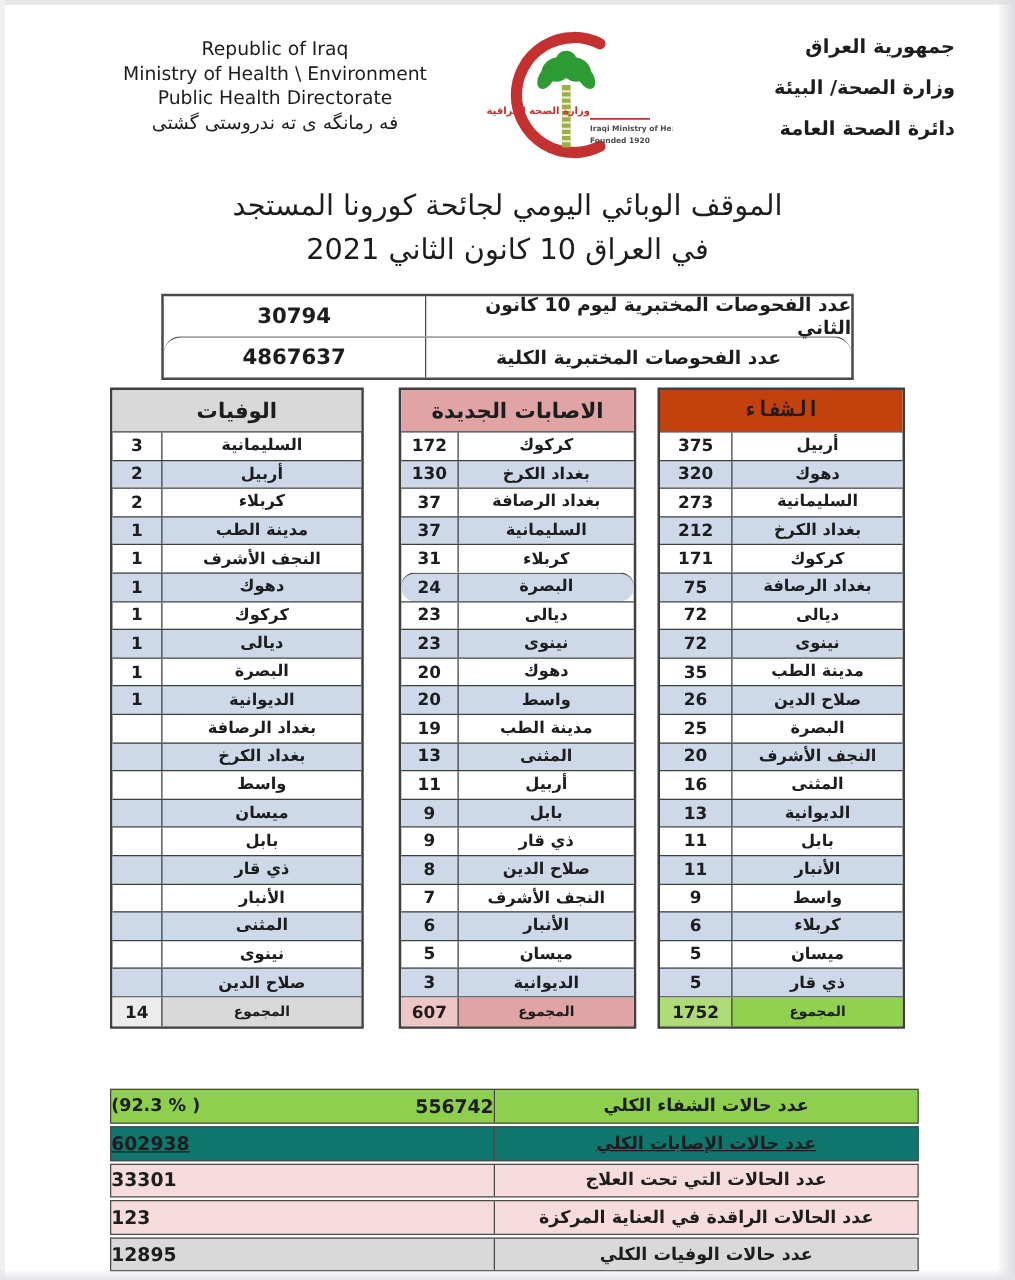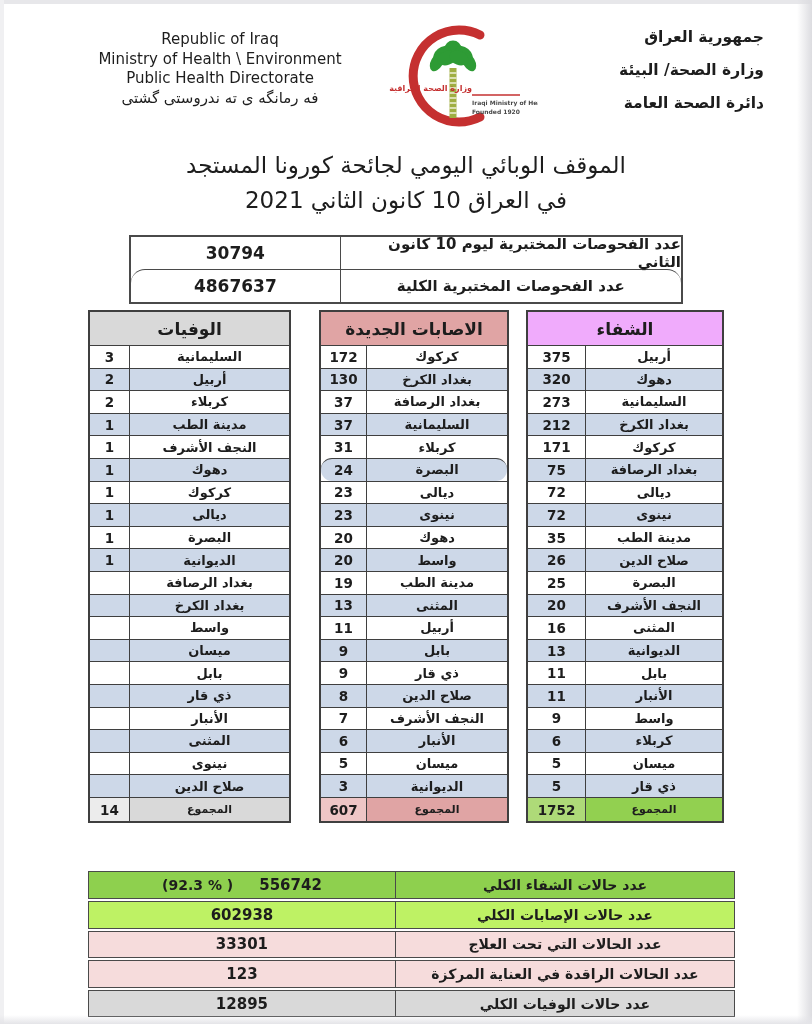--- a/index.html
+++ b/index.html
@@ -50,21 +50,21 @@
         font-weight:bold;font-size:13.5px;flex:0 0 auto;}
   .t-deaths .tval{width:39px;} .t-cases .tval{width:45px;} .t-recov .tval{width:57px;}
   .tlab{flex:1;border-left:1.4px solid #3f3f3f;display:flex;align-items:center;
         justify-content:center;direction:rtl;font-weight:bold;font-size:13px;}
   .trow.total{height:23.5px;}
   .trow.total .tlab{font-size:11px;}
 
   
   .summary{width:647px;margin:48px 0 0 88px;}
   .sum-row{display:flex;height:25.6px;border:1.6px solid #4a4a4a;margin-bottom:2px;}
-  .sum-val{width:47.5%;display:flex;align-items:center;justify-content:center;
+  .sum-val{width:47.5%;display:flex;align-items:center;justify-content:space-between;
            font-weight:bold;font-size:15px;direction:ltr;gap:26px;}
   .sum-lab{width:52.5%;border-left:1.6px solid #4a4a4a;display:flex;align-items:center;
            justify-content:center;direction:rtl;font-weight:bold;font-size:14px;}
   .sum-pct{font-size:14px;}
 </style>
 </head>
 <body>
 
 <div class="page">
   <div class="edge-top"></div>
@@ -295,21 +295,21 @@
         <div class="trow" style="background: rgb(205, 216, 232);">
           <div class="tval">3</div>
           <div class="tlab">الديوانية</div>
         </div>
         <div class="trow total">
           <div class="tval" style="background: rgb(238, 198, 198);">607</div>
           <div class="tlab" style="background: rgb(224, 164, 164);">المجموع</div>
         </div>
       </section>
     <section class="gov-table t-recov">
-        <div class="thead" style="background: #f0abfc;">الشفاء</div>
+        <div class="thead" style="background: #c2410c; font-family: Liberation Mono, monospace;">الشفاء</div>
         <div class="trow">
           <div class="tval">375</div>
           <div class="tlab">أربيل</div>
         </div>
         <div class="trow" style="background: rgb(205, 216, 232);">
           <div class="tval">320</div>
           <div class="tlab">دهوك</div>
         </div>
         <div class="trow">
           <div class="tval">273</div>
@@ -391,21 +391,21 @@
   </div>
 
   <div class="summary">
       <div class="sum-row" style="background: rgb(142, 208, 78);">
         <div class="sum-val">
           <span class="sum-pct">(92.3 % )</span>
           <span>556742</span>
         </div>
         <div class="sum-lab">عدد حالات الشفاء الكلي</div>
       </div>
-      <div class="sum-row" style="background: #bef264;">
+      <div class="sum-row" style="background: #0f766e; text-decoration: underline;">
         <div class="sum-val">602938</div>
         <div class="sum-lab">عدد حالات الإصابات الكلي</div>
       </div>
       <div class="sum-row" style="background: rgb(246, 220, 220);">
         <div class="sum-val">33301</div>
         <div class="sum-lab">عدد الحالات التي تحت العلاج</div>
       </div>
       <div class="sum-row" style="background: rgb(246, 220, 220);">
         <div class="sum-val">123</div>
         <div class="sum-lab">عدد الحالات الراقدة في العناية المركزة</div>

